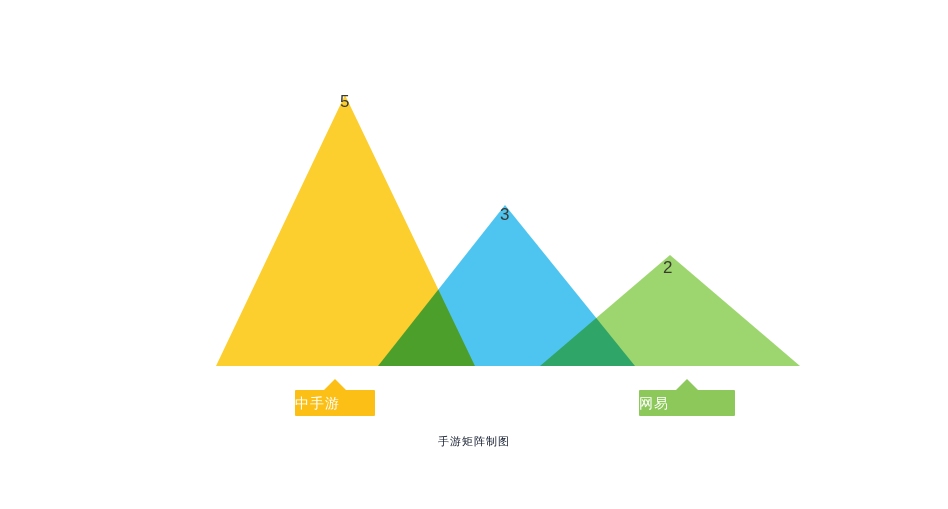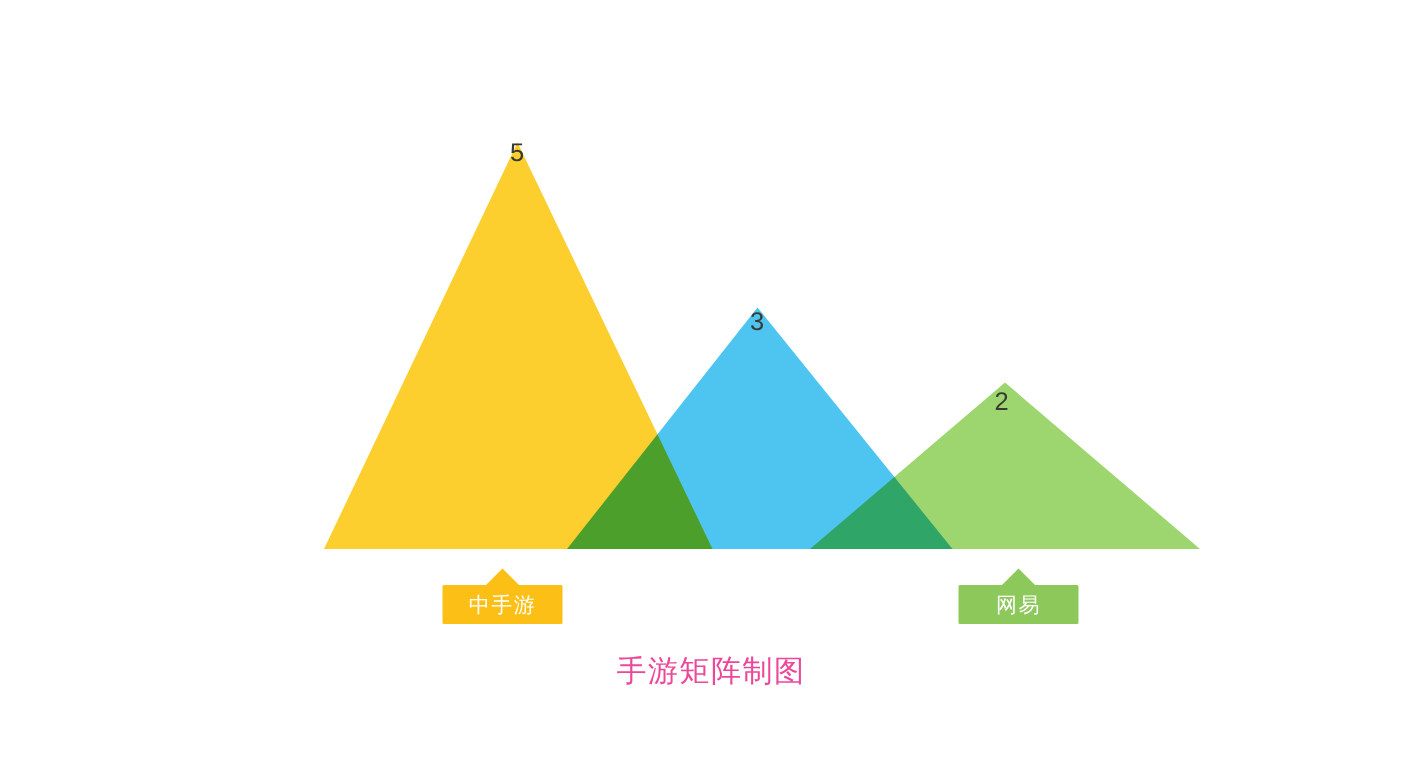--- a/index.html
+++ b/index.html
@@ -36,21 +36,21 @@
     color: #3a3a33;
     font-family: "Liberation Sans", "DejaVu Sans", sans-serif;
     white-space: nowrap;
     line-height: 1;
     pointer-events: none;
   }
   .cat-label {
     position: absolute;
     height: 26px;
     line-height: 26px;
-    text-align: center;
+    text-align: left;
     color: #ffffff;
     font-size: 14px;
     font-family: "Liberation Sans", "DejaVu Sans", sans-serif;
     white-space: nowrap;
     border-radius: 1px;
     letter-spacing: 1px;
   }
   .cat-label .pointer {
     position: absolute;
     left: 50%;
@@ -64,22 +64,22 @@
   .cat-label .cat-text {
     position: relative;
     display: block;
   }
   #chart-title {
     position: absolute;
     left: 0;
     right: 0;
     top: 434px;
     text-align: center;
-    font-size: 20px;
-    color: #ec4899;
+    font-size: 11px;
+    color: #0f172a;
     font-family: "Liberation Sans", "DejaVu Sans", sans-serif;
     letter-spacing: 1px;
   }
 </style>
 </head>
 <body>
 
 <div id="stage">
 
   <svg id="chart-svg" viewBox="0 0 948 509">
@@ -91,20 +91,20 @@
   </svg>
 
   <div class="value-label" id="val-0" style="left: 340px; top: 93px;">5</div>
   <div class="value-label" id="val-1" style="left: 500px; top: 206px;">3</div>
   <div class="value-label" id="val-2" style="left: 663px; top: 259px;">2</div>
 
   <div class="cat-label" id="cat-0" style="left: 295px; top: 390px; width: 80px; background: rgb(251, 191, 22);">
     <span class="pointer" style="border-bottom: 11px solid rgb(251, 191, 22);"></span>
     <span class="cat-text">中手游</span>
   </div>
-  <div class="cat-label" id="cat-2" style="left: 639px; top: 390px; width: 80px; background: rgb(140, 200, 90);">
+  <div class="cat-label" id="cat-2" style="left: 639px; top: 390px; width: 96px; background: rgb(140, 200, 90);">
     <span class="pointer" style="border-bottom: 11px solid rgb(140, 200, 90);"></span>
     <span class="cat-text">网易</span>
   </div>
 
   <div id="chart-title">手游矩阵制图</div>
 
 </div>
 
 </body></html>

